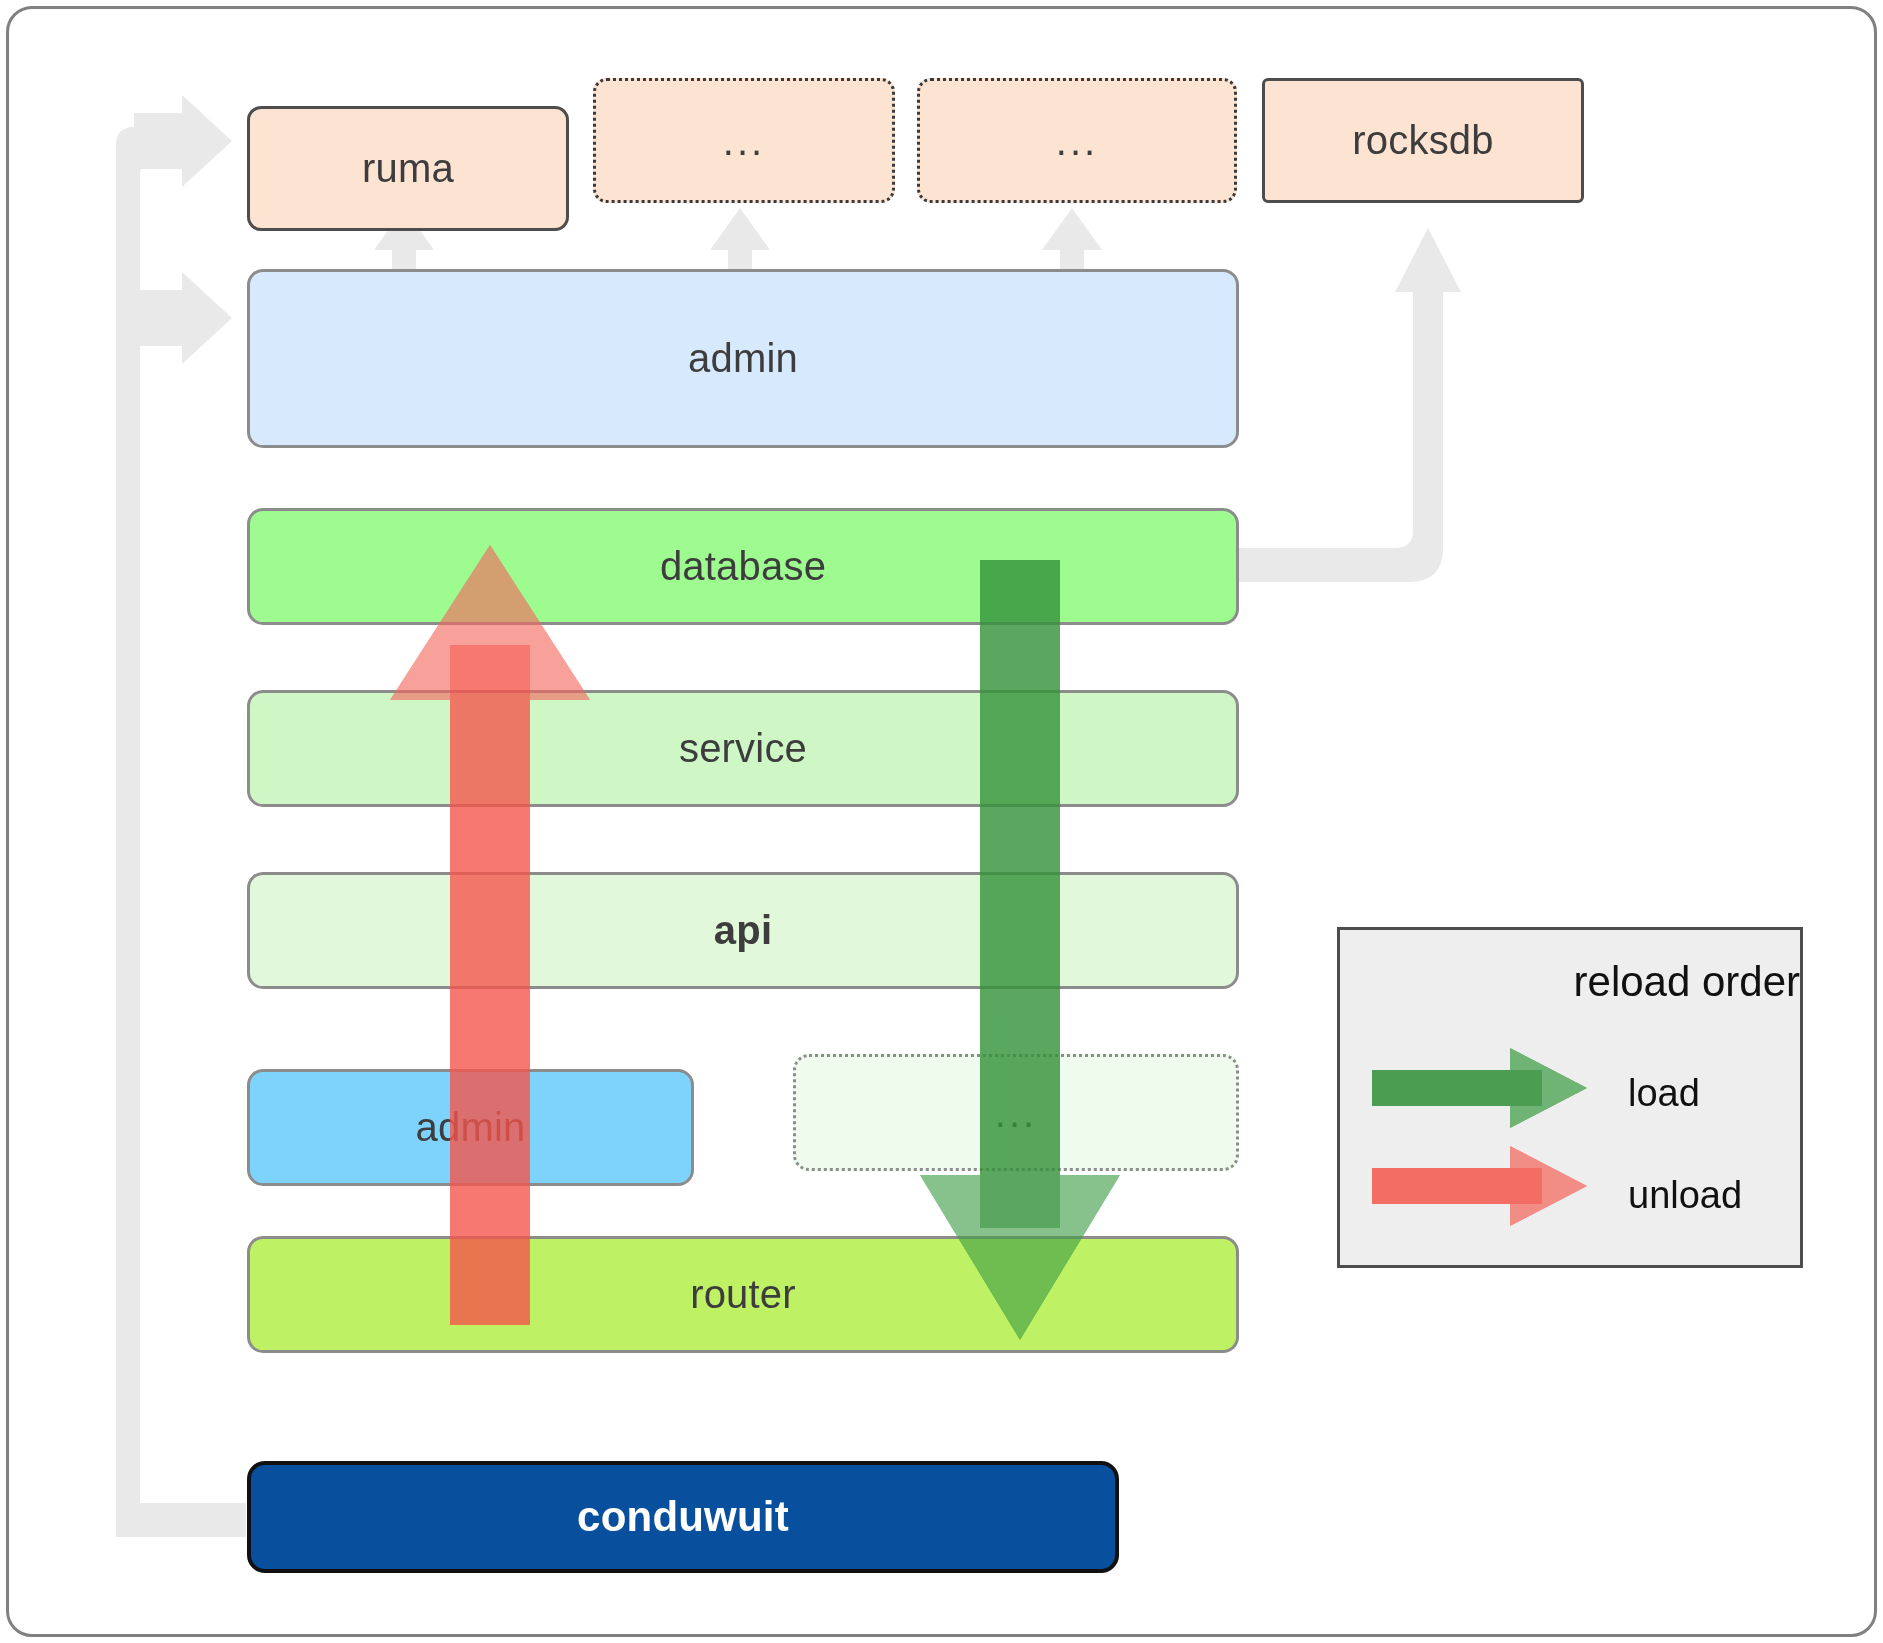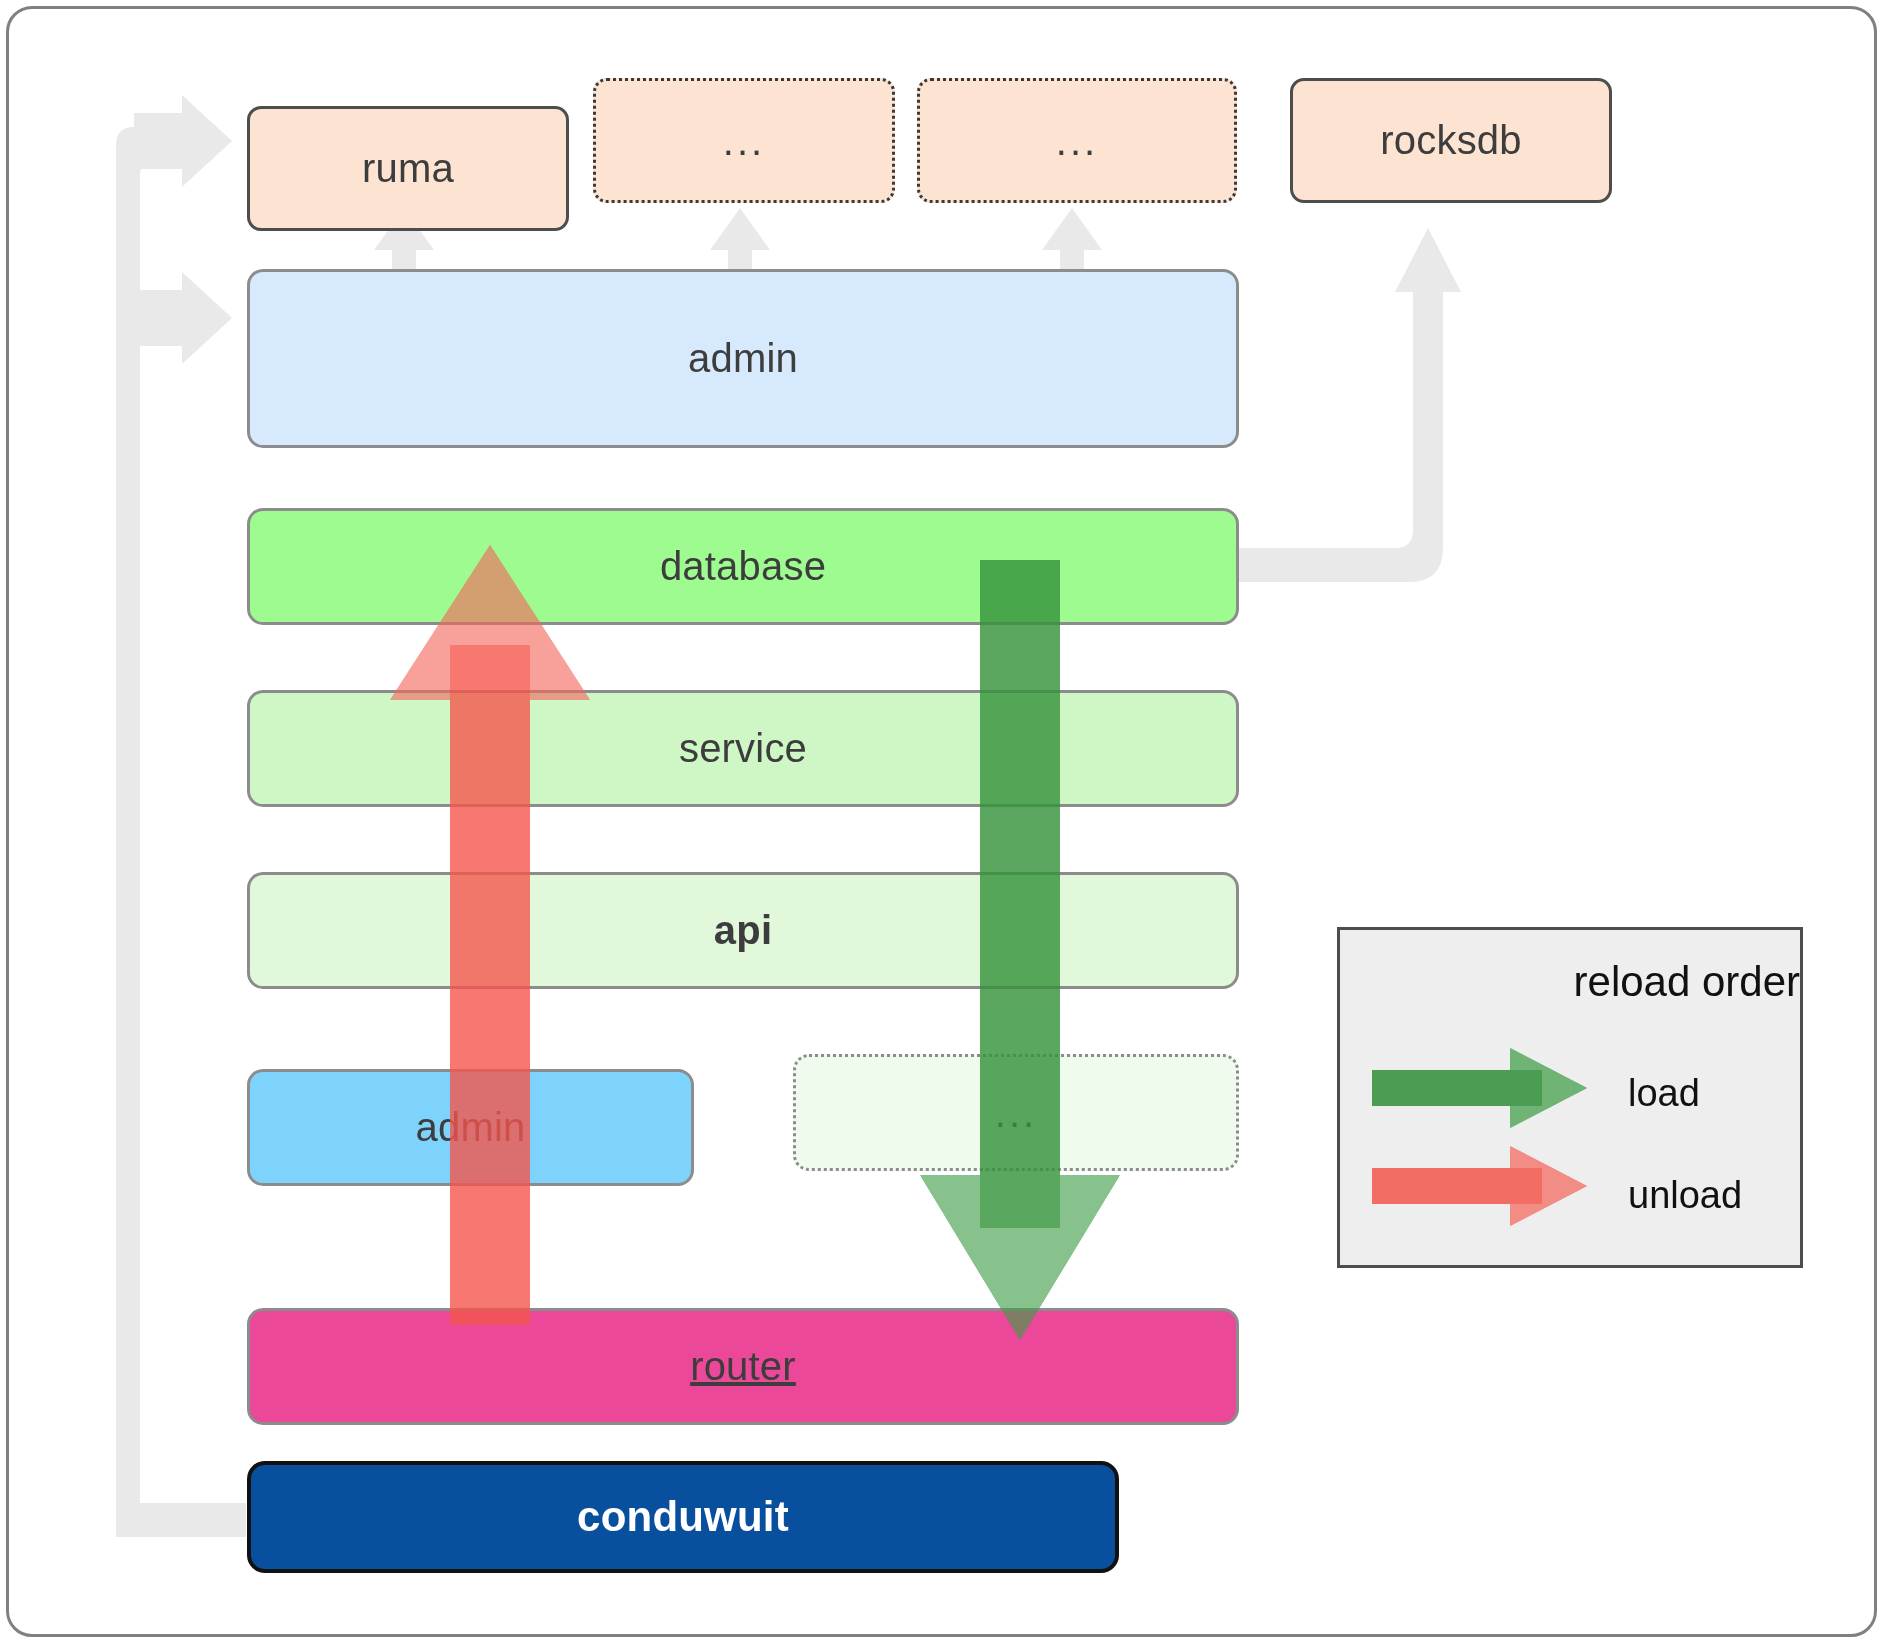--- a/index.html
+++ b/index.html
@@ -86,21 +86,21 @@
   .svc-box  { background: #cff7c5; top: 690px; }
   .api-box  { background: #e1f8da; top: 872px; font-weight: bold; }
   .admin-box{ background: #7dd3fc; top: 1069px; left: 247px; width: 447px; }
   .dots-box {
     background: #effced;
     top: 1054px;
     left: 793px;
     width: 446px;
     border: 3px dotted #8c8c8c;
   }
-  .router-box { background: #ec4899; top: 1308px; text-decoration: underline; }
+  .router-box { background: #bef264; top: 1236px; }
   
   .conduwuit-box {
     left: 247px;
     top: 1461px;
     width: 872px;
     height: 112px;
     background: #084f9e;
     border: 4px solid #111111;
     border-radius: 18px;
     color: #ffffff;
@@ -166,21 +166,21 @@
   </div>
 
   <div class="node dep dotted dots" style="left:593px; width:302px;">
     <span>...</span>
   </div>
 
   <div class="node dep dotted dots" style="left:917px; width:320px;">
     <span>...</span>
   </div>
 
-  <div class="node dep" style="left:1290px; width:322px;">
+  <div class="node dep" style="left:1262px; width:322px;border-radius:6px;">
     <span>rocksdb</span>
   </div>
 
   <div class="node core-box">
     <span>admin</span>
   </div>
 
   <div class="node stack db-box">
     <span>database</span>
   </div>

